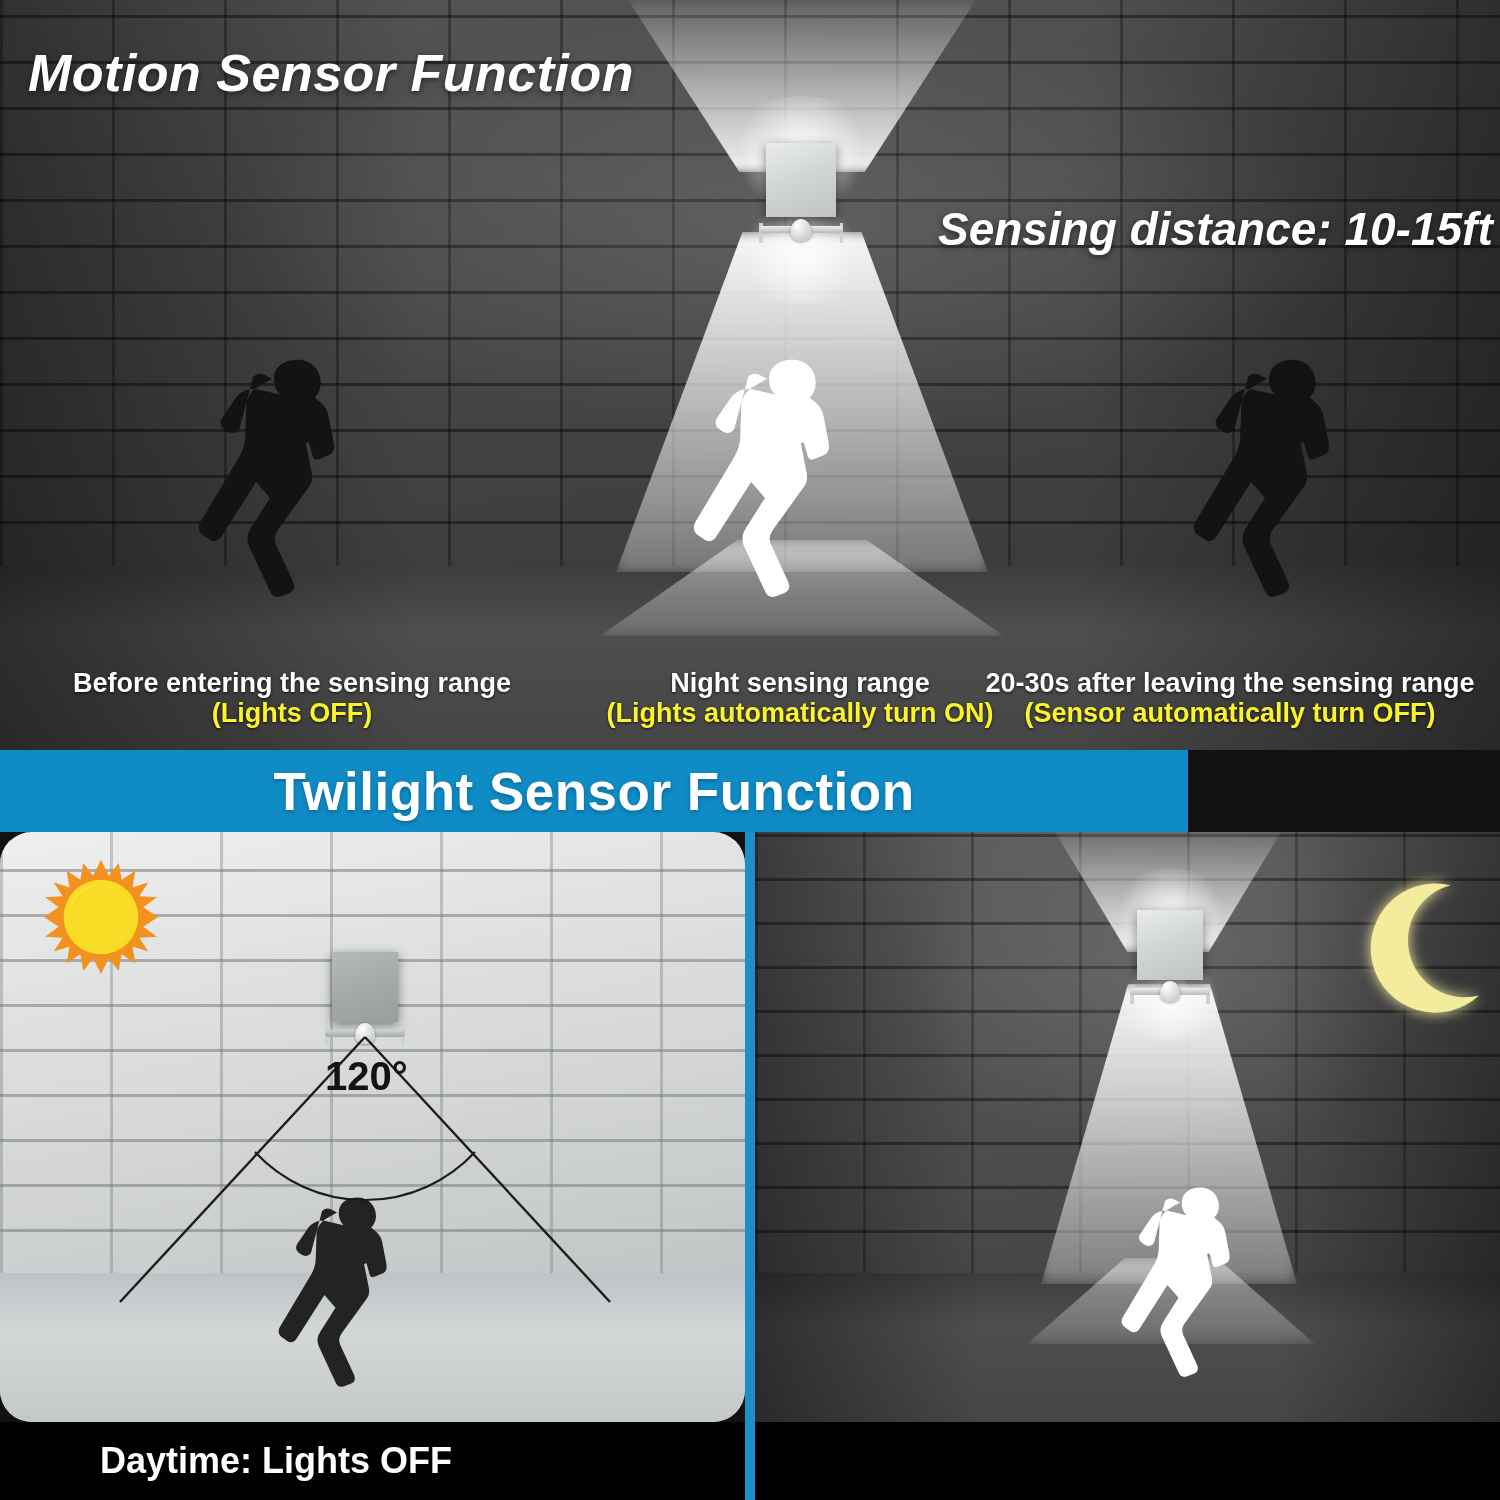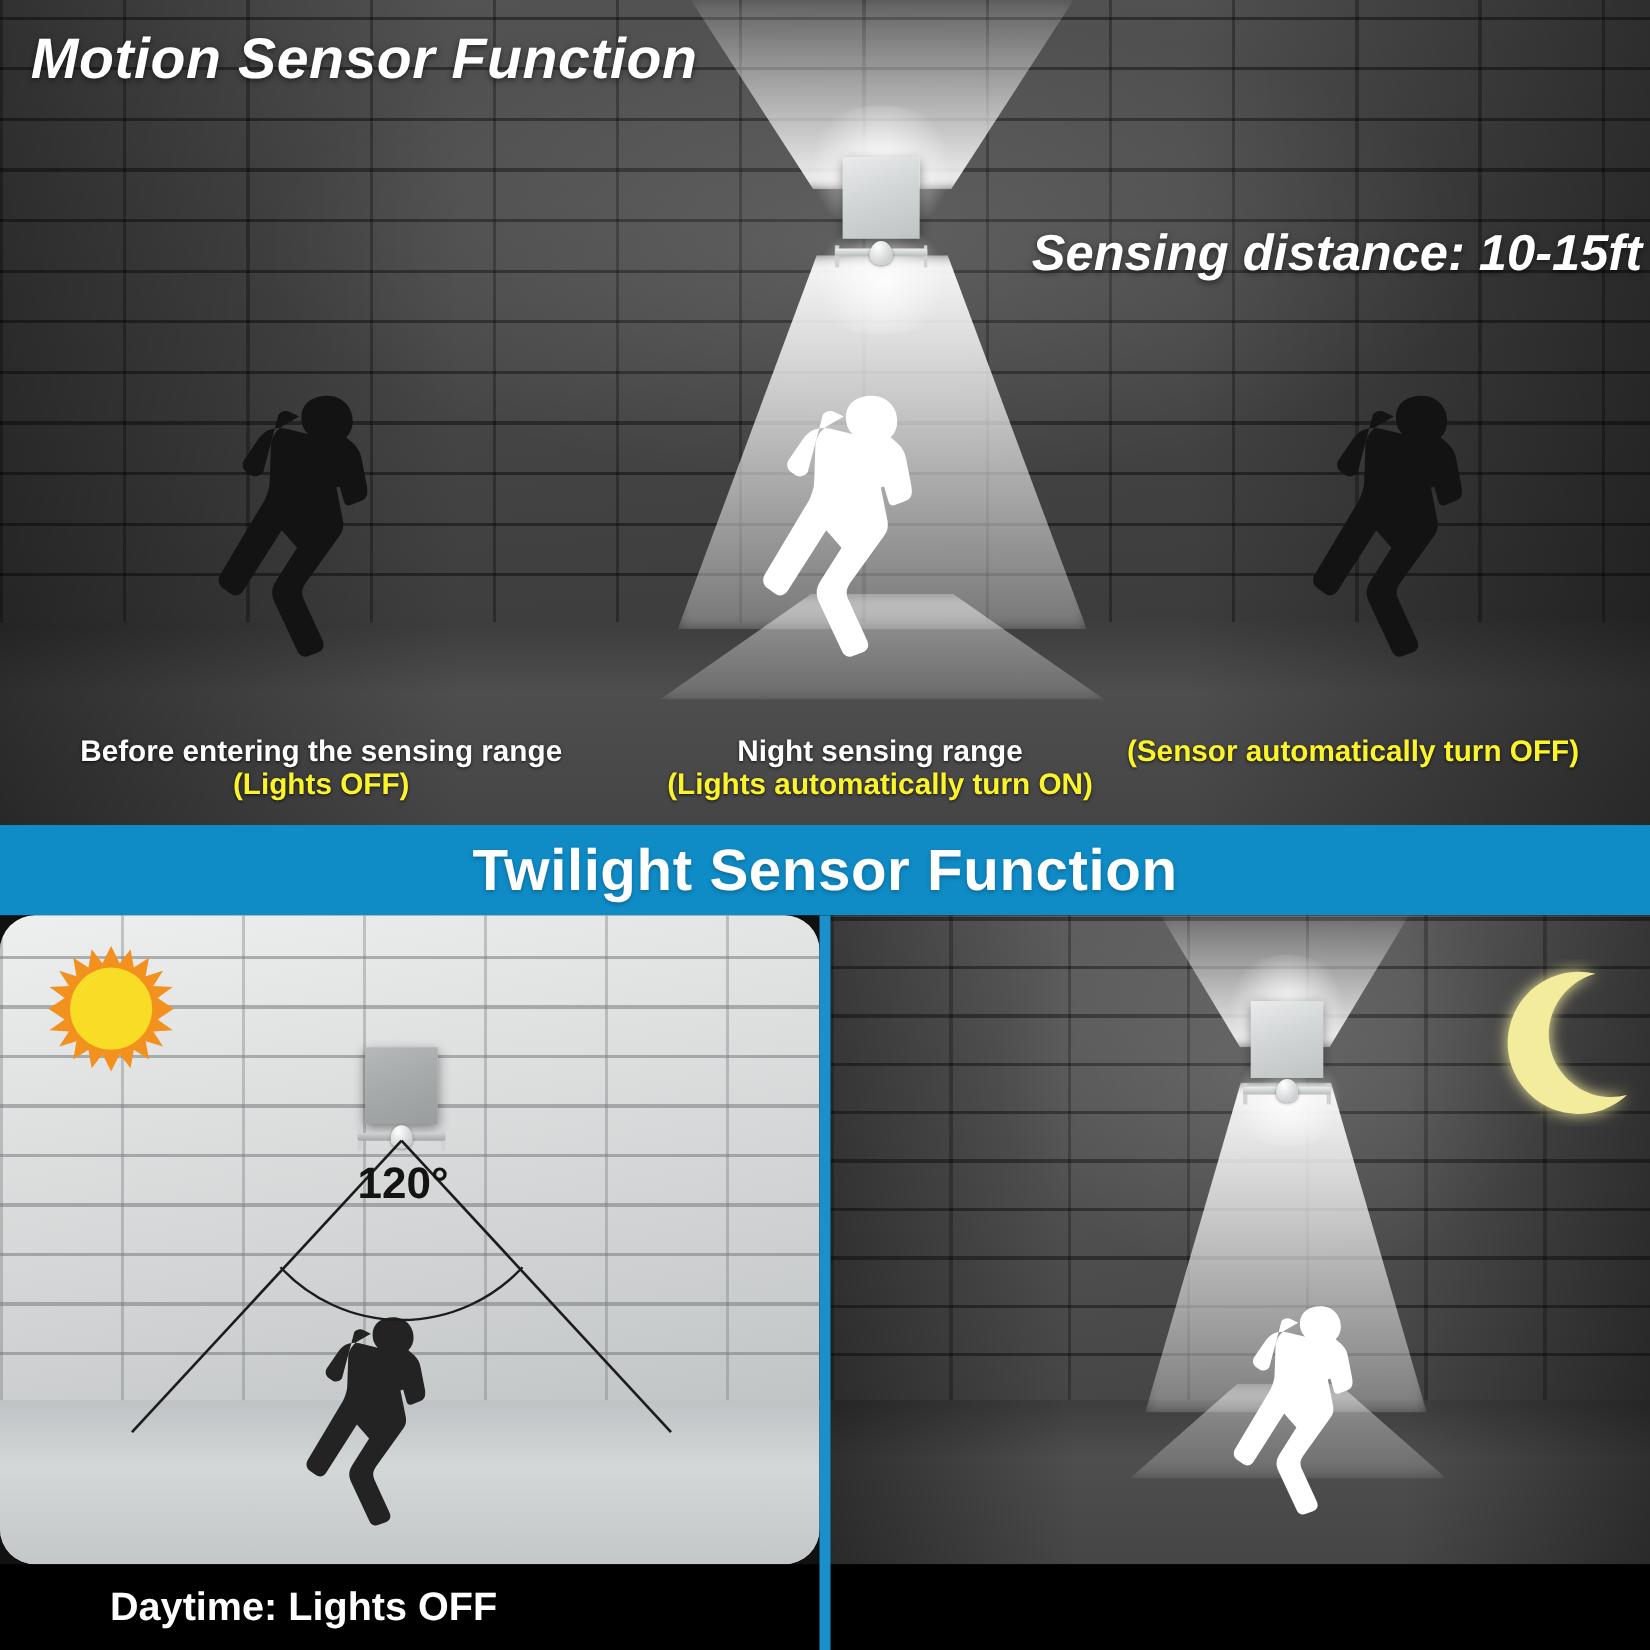--- a/index.html
+++ b/index.html
@@ -39,21 +39,21 @@
   }
 
   
   #motion-panel{position:absolute;left:0;top:0;width:1500px;height:750px;overflow:hidden;}
   #motion-wall{position:absolute;left:0;top:0;width:1500px;height:570px;}
   #motion-floor{position:absolute;left:0;top:566px;width:1500px;height:184px;}
   #motion-vignette{position:absolute;inset:0;background:
      radial-gradient(ellipse 60% 46% at 53% 30%, rgba(255,255,255,.12), rgba(0,0,0,0) 62%),
      linear-gradient(90deg, rgba(0,0,0,.42), rgba(0,0,0,0) 28%, rgba(0,0,0,0) 72%, rgba(0,0,0,.42));}
 
-  #banner{position:absolute;left:0;top:750px;width:1500px;height:82px;background:#0f8bc6;
+  #banner{position:absolute;left:0;top:750px;width:1188px;height:82px;background:#0f8bc6;
           display:flex;align-items:center;justify-content:center;}
   #banner-title{color:#ffffff;font-size:53px;font-weight:bold;letter-spacing:.5px;
                 text-shadow:0 2px 4px rgba(0,0,0,.25);}
 
   #twilight{position:absolute;left:0;top:832px;width:1500px;height:668px;overflow:hidden;}
   #day-panel{position:absolute;left:0;top:0;width:745px;height:590px;overflow:hidden;border-radius:32px;}
   #day-wall{position:absolute;left:0;top:0;width:745px;height:445px;}
   #day-floor{position:absolute;left:0;top:441px;width:745px;height:152px;}
   #night-panel{position:absolute;left:755px;top:0;width:745px;height:590px;overflow:hidden;}
   #night-wall{position:absolute;left:0;top:0;width:745px;height:445px;}
@@ -61,21 +61,21 @@
   #night-vignette{position:absolute;inset:0;background:
       radial-gradient(ellipse 55% 50% at 54% 25%, rgba(255,255,255,.10), rgba(0,0,0,0) 62%),
       linear-gradient(90deg, rgba(0,0,0,.40), rgba(0,0,0,0) 30%, rgba(0,0,0,0) 70%, rgba(0,0,0,.40));}
   #divider{position:absolute;left:745px;top:0;width:10px;height:668px;background:#1b8fc9;z-index:9;}
   #caption-bar{position:absolute;left:0;top:590px;width:1500px;height:78px;background:#000;}
   #cap-day{position:absolute;left:0;top:0;width:745px;height:78px;display:flex;align-items:center;}
   #cap-night{position:absolute;left:755px;top:0;width:745px;height:78px;display:flex;align-items:center;}
   .cap-txt{color:#fff;font-size:36px;font-weight:bold;margin-left:100px;}
 
   
-  #headline{position:absolute;left:28px;top:24px;color:#fff;font-size:52px;font-weight:bold;
+  #headline{position:absolute;left:28px;top:43px;color:#fff;font-size:52px;font-weight:bold;
             font-style:italic;letter-spacing:.5px;text-shadow:0 2px 6px rgba(0,0,0,.55);z-index:6;}
   #sensing-distance{position:absolute;left:938px;top:202px;color:#fff;font-size:46px;font-weight:bold;
             font-style:italic;text-shadow:0 2px 6px rgba(0,0,0,.6);z-index:6;white-space:nowrap;}
 
   
   .mcap{position:absolute;text-align:center;z-index:7;line-height:1.12;}
   .mcap .l1{color:#ffffff;font-size:27px;font-weight:bold;text-shadow:0 1px 3px rgba(0,0,0,.8);display:block;white-space:nowrap;}
   .mcap .l2{color:#fcf42a;font-size:27px;font-weight:bold;text-shadow:0 1px 3px rgba(0,0,0,.8);display:block;white-space:nowrap;}
   #mcap1{left:0px;top:668px;width:584px;}
   #mcap2{left:540px;top:668px;width:520px;}
@@ -169,20 +169,21 @@
 
     <div class="mcap" id="mcap1">
       <span class="l1">Before entering the sensing range</span>
       <span class="l2">(Lights OFF)</span>
     </div>
     <div class="mcap" id="mcap2">
       <span class="l1">Night sensing range</span>
       <span class="l2">(Lights automatically turn ON)</span>
     </div>
     <div class="mcap" id="mcap3">
+      <span class="l1">20-30s after leaving the sensing range</span>
       <span class="l2">(Sensor automatically turn OFF)</span>
     </div>
   </div>
 
   <div id="banner">
     <div id="banner-title">Twilight Sensor Function</div>
   </div>
 
   <div id="twilight">
 

